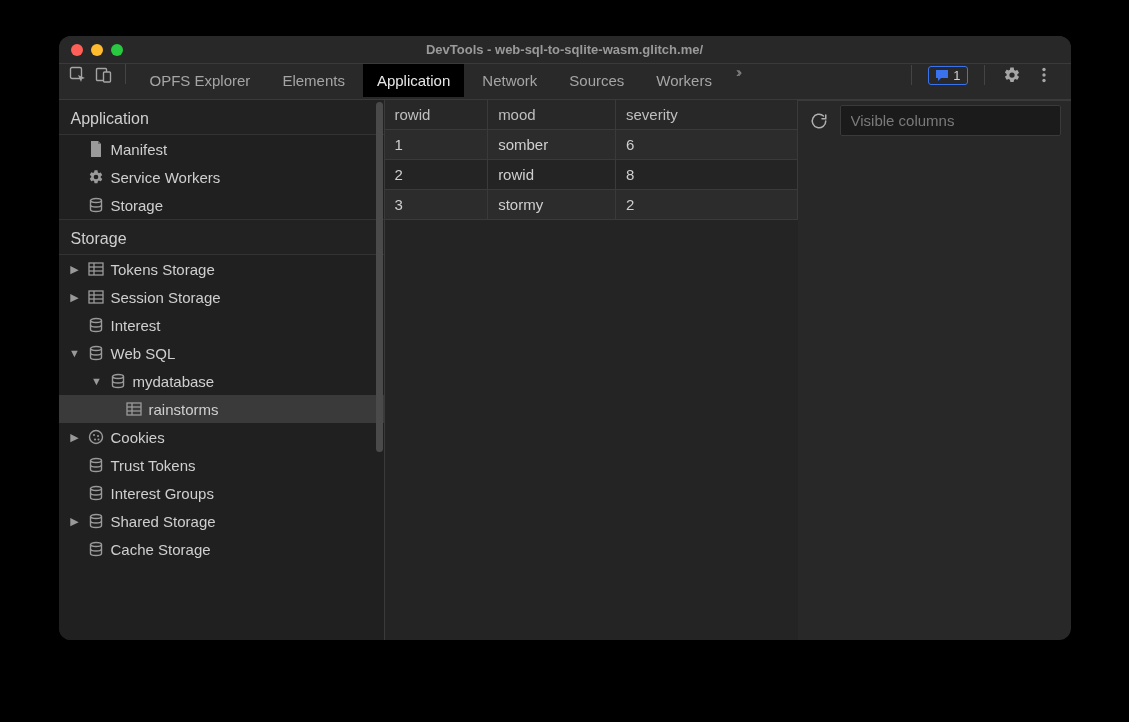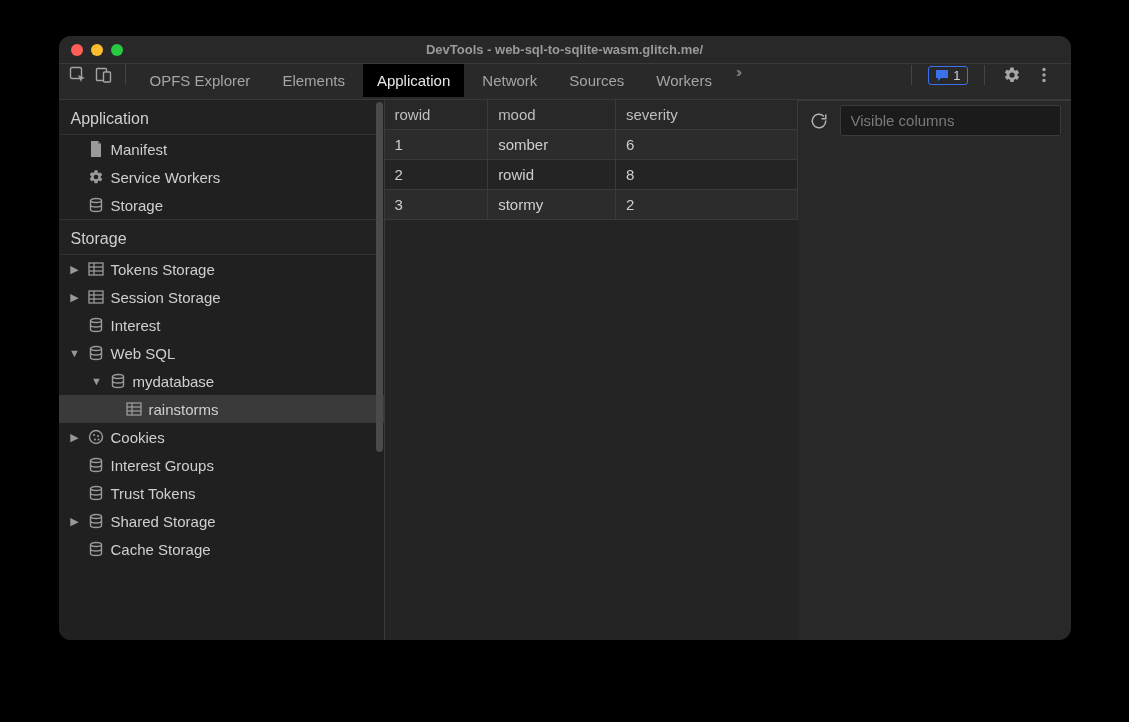--- a/index.html
+++ b/index.html
@@ -410,32 +410,32 @@
       </div>
       <div class="tree-item">
         <span class="arrow none">▶</span>
         <span class="icon">
           <svg width="16" height="16" viewBox="0 0 16 16" fill="none" stroke="#9a9a9a" stroke-width="1.4">
               <ellipse cx="8" cy="3.5" rx="5.5" ry="2"></ellipse>
               <path d="M2.5 3.5v9c0 1.1 2.5 2 5.5 2s5.5-.9 5.5-2v-9"></path>
               <path d="M2.5 8c0 1.1 2.5 2 5.5 2s5.5-.9 5.5-2"></path>
             </svg>
         </span>
+        <span>Trust Tokens</span>
+      </div>
+      <div class="tree-item">
+        <span class="arrow none">▶</span>
+        <span class="icon">
+          <svg width="16" height="16" viewBox="0 0 16 16" fill="none" stroke="#9a9a9a" stroke-width="1.4">
+              <ellipse cx="8" cy="3.5" rx="5.5" ry="2"></ellipse>
+              <path d="M2.5 3.5v9c0 1.1 2.5 2 5.5 2s5.5-.9 5.5-2v-9"></path>
+              <path d="M2.5 8c0 1.1 2.5 2 5.5 2s5.5-.9 5.5-2"></path>
+            </svg>
+        </span>
         <span>Interest Groups</span>
-      </div>
-      <div class="tree-item">
-        <span class="arrow none">▶</span>
-        <span class="icon">
-          <svg width="16" height="16" viewBox="0 0 16 16" fill="none" stroke="#9a9a9a" stroke-width="1.4">
-              <ellipse cx="8" cy="3.5" rx="5.5" ry="2"></ellipse>
-              <path d="M2.5 3.5v9c0 1.1 2.5 2 5.5 2s5.5-.9 5.5-2v-9"></path>
-              <path d="M2.5 8c0 1.1 2.5 2 5.5 2s5.5-.9 5.5-2"></path>
-            </svg>
-        </span>
-        <span>Trust Tokens</span>
       </div>
       <div class="tree-item">
         <span class="arrow">▶</span>
         <span class="icon">
           <svg width="16" height="16" viewBox="0 0 16 16" fill="none" stroke="#9a9a9a" stroke-width="1.4">
               <ellipse cx="8" cy="3.5" rx="5.5" ry="2"></ellipse>
               <path d="M2.5 3.5v9c0 1.1 2.5 2 5.5 2s5.5-.9 5.5-2v-9"></path>
               <path d="M2.5 8c0 1.1 2.5 2 5.5 2s5.5-.9 5.5-2"></path>
             </svg>
         </span>

